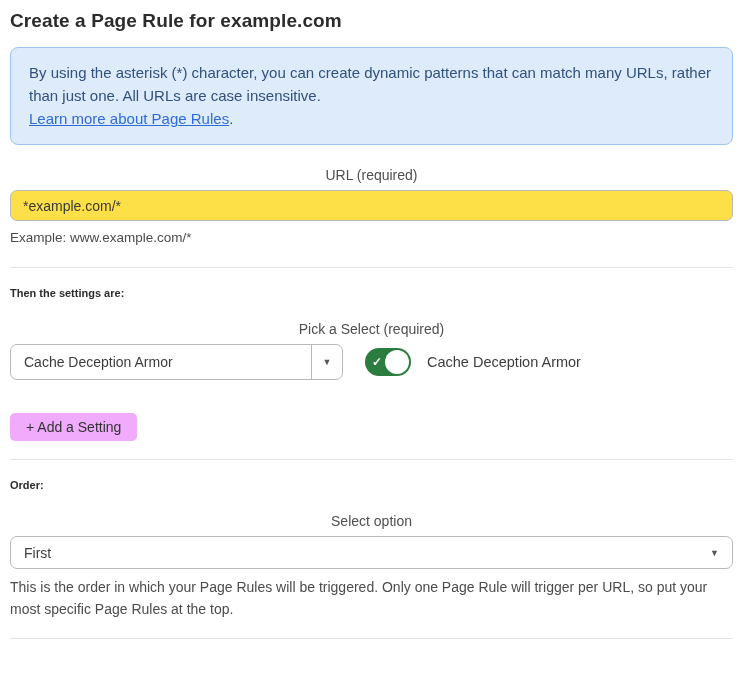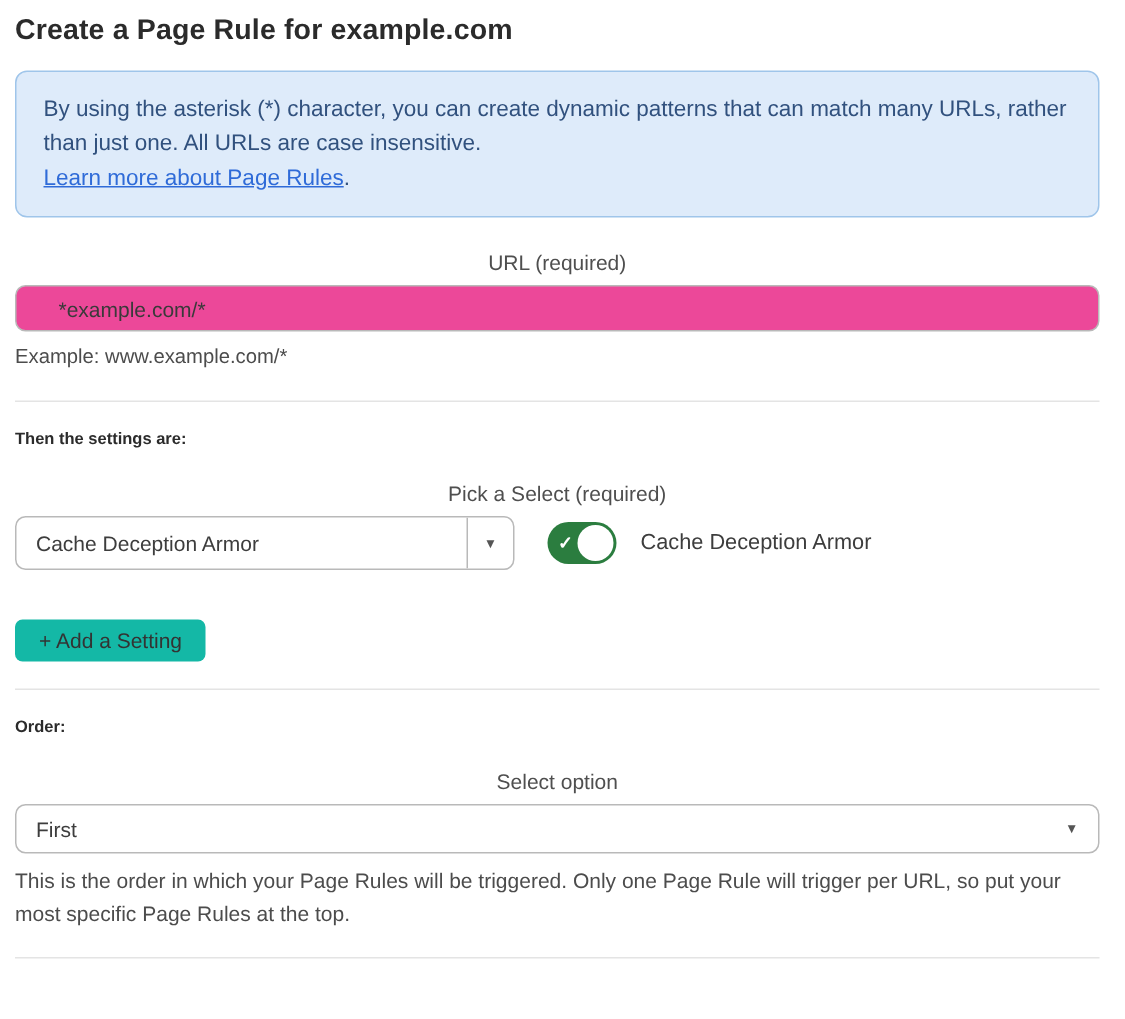--- a/index.html
+++ b/index.html
@@ -44,25 +44,25 @@
     margin-top: 22px;
     margin-bottom: 7px;
     text-align: center;
   }
   .text-input {
     display: block;
     width: 100%;
     height: 31px;
     border: 1px solid #b9b9b9;
     border-radius: 7px;
-    padding: 0 28px;
+    padding: 0 12px;
     font-family: "Liberation Sans", sans-serif;
     font-size: 14px;
     color: #3a3a3a;
-    background: #ec4899;
+    background: #fde047;
     outline: none;
   }
   .helper-text {
     font-size: 13.5px;
     color: #4c4c4c;
     margin-top: 6px;
     line-height: 22px;
   }
   hr.divider {
     border: none;
@@ -155,21 +155,21 @@
     border: none;
     border-radius: 5px;
     font-family: "Liberation Sans", sans-serif;
     font-size: 14px;
     padding: 0 16px;
     height: 28px;
     line-height: 28px;
     cursor: pointer;
   }
   .btn-gray {
-    background: #14b8a6;
+    background: #f0abfc;
     color: #333333;
   }
   .add-setting-btn {
     margin-top: 33px;
   }
   .order-select {
     width: 100%;
     height: 33px;
     position: relative;
   }

